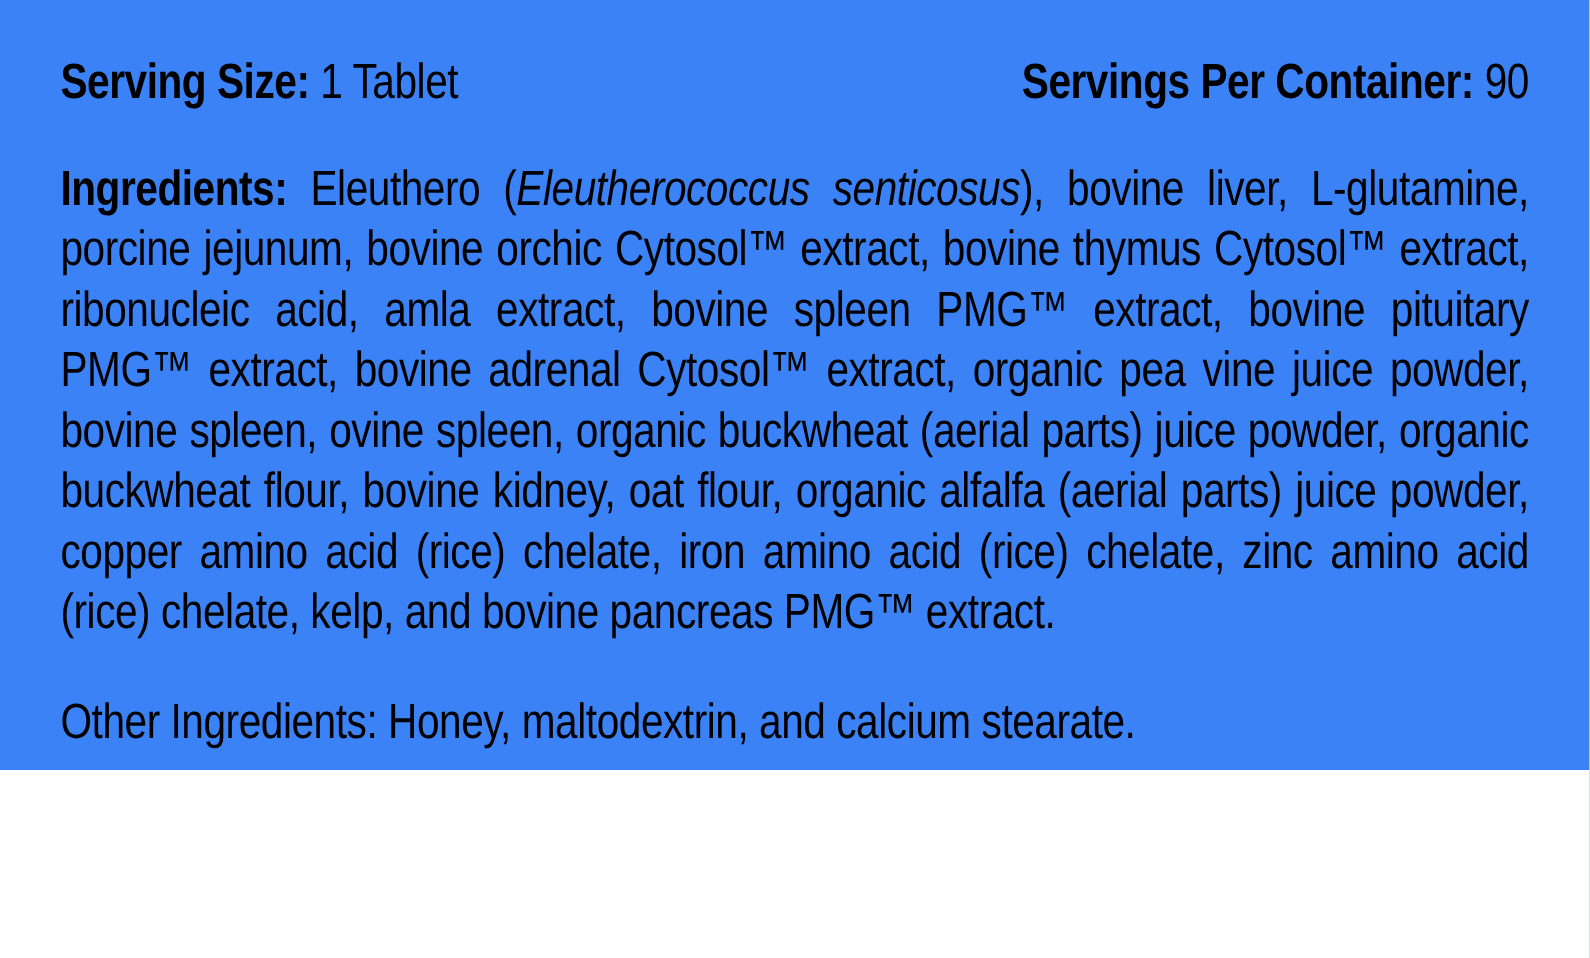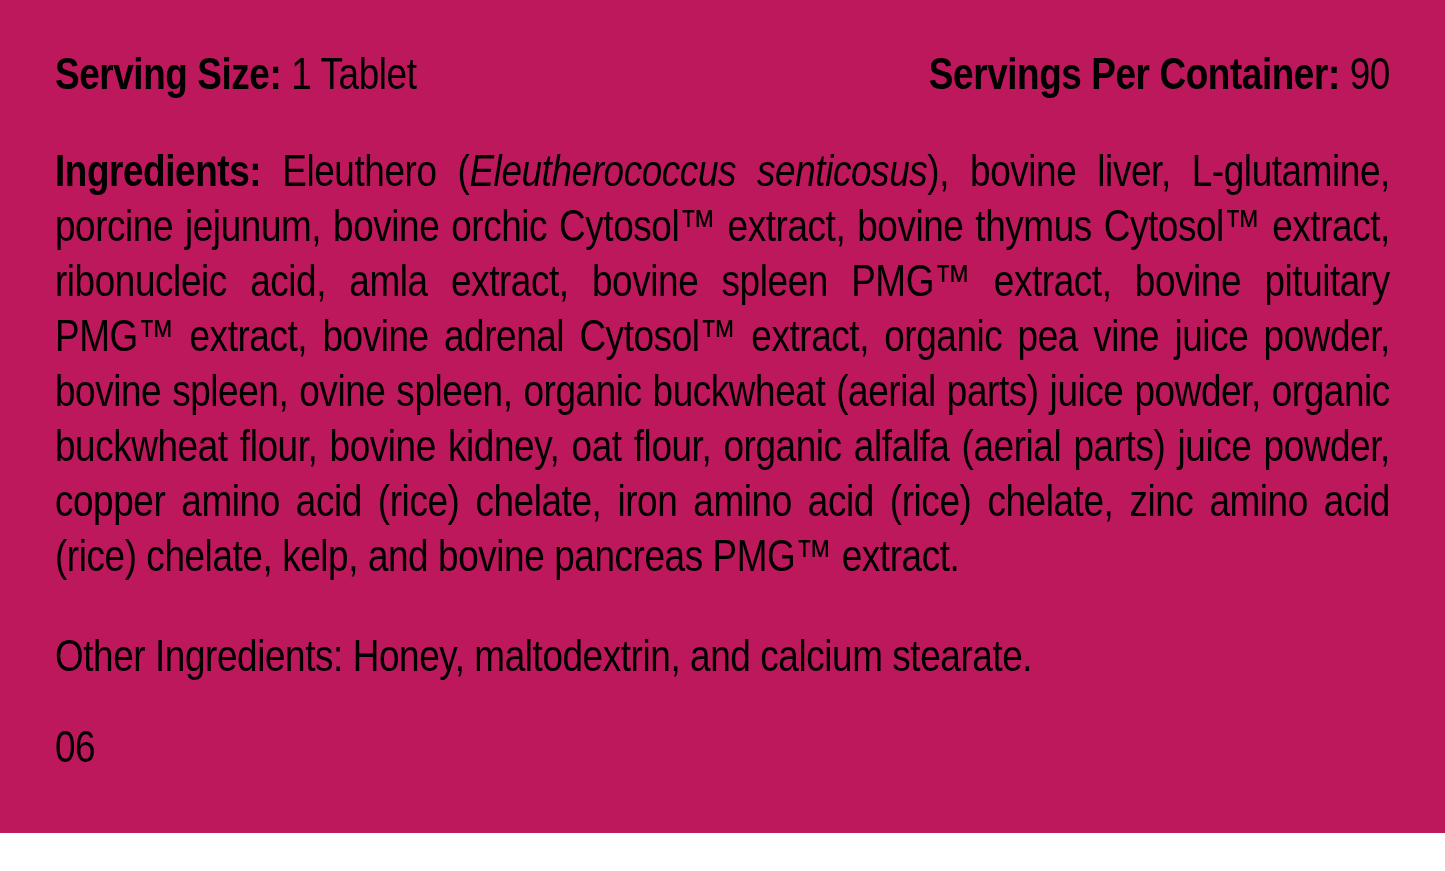--- a/index.html
+++ b/index.html
@@ -9,22 +9,22 @@
   }
   body {
     width: 1445px;
     height: 871px;
     overflow: hidden;
     font-family: "Liberation Sans", "DejaVu Sans", sans-serif;
     color: #000000;
   }
   .page {
     width: 1445px;
-    height: 833px;
-    background: #be185d;
+    height: 700px;
+    background: #3b82f6;
     overflow: hidden;
   }
   
   .scale {
     width: 1762px;
     transform: scaleX(0.82);
     transform-origin: 0 0;
     padding: 46px 67px 0 67px;
     box-sizing: border-box;
     letter-spacing: -0.5px;

